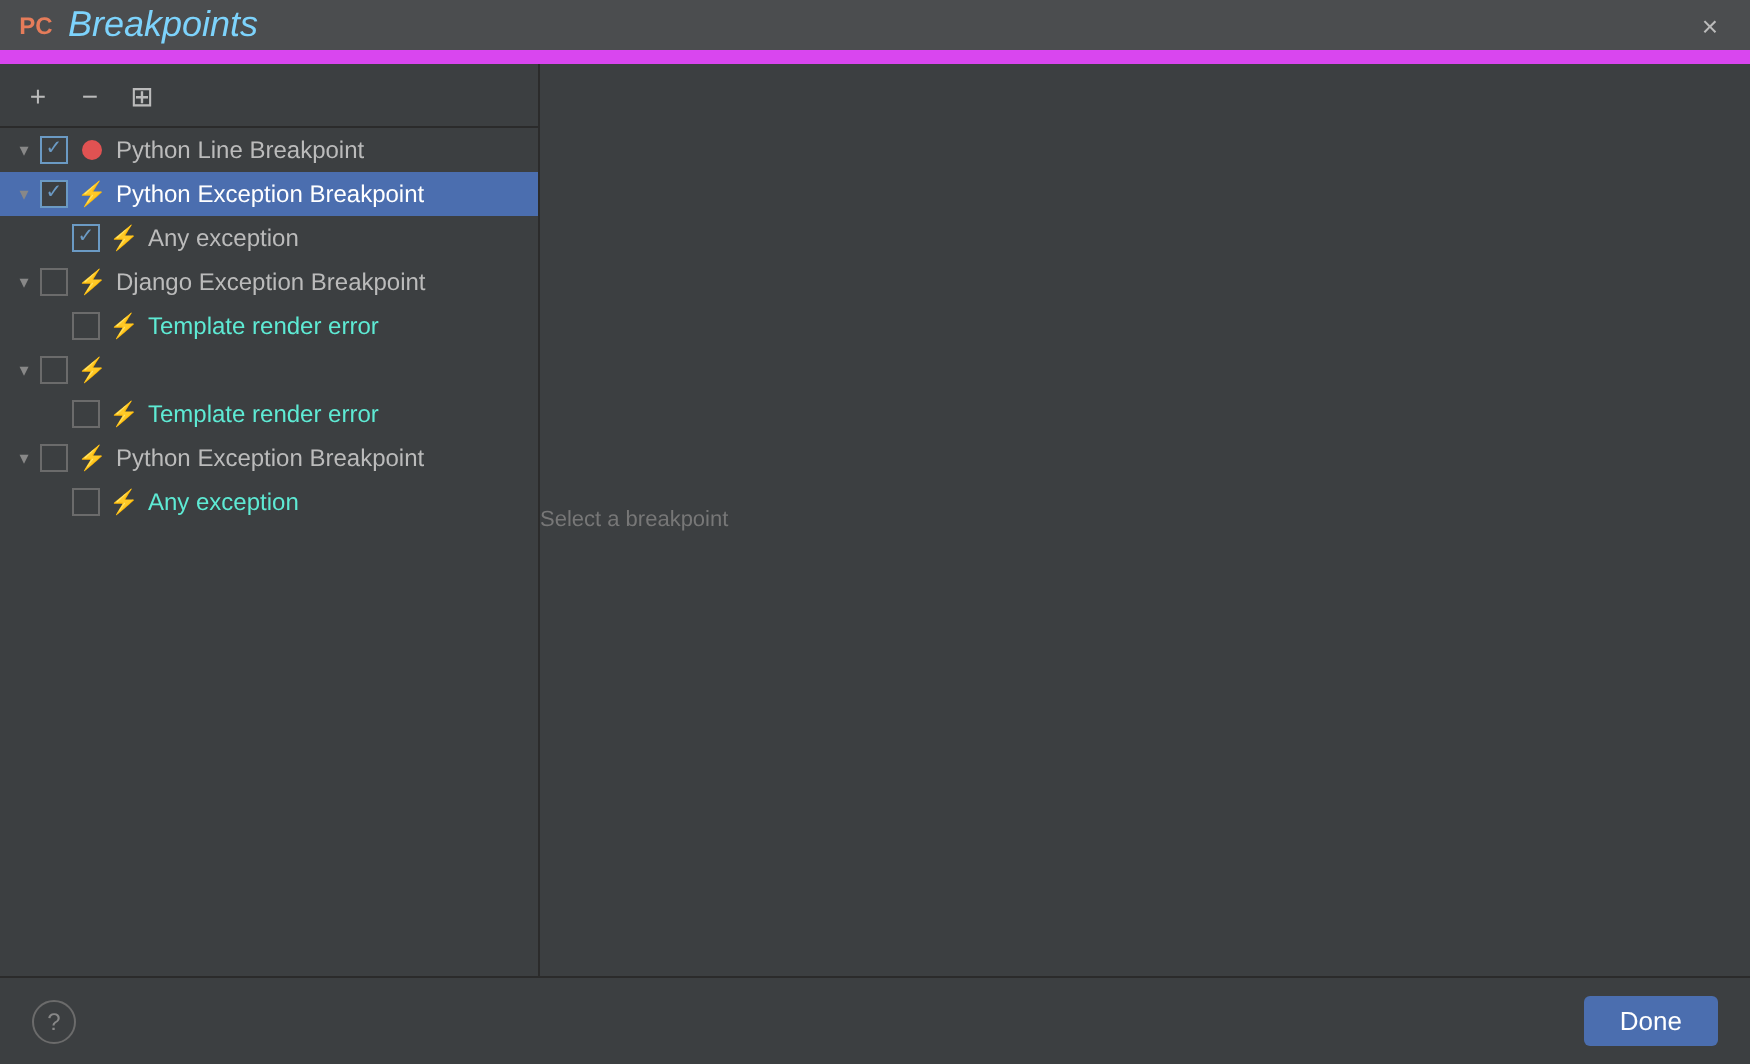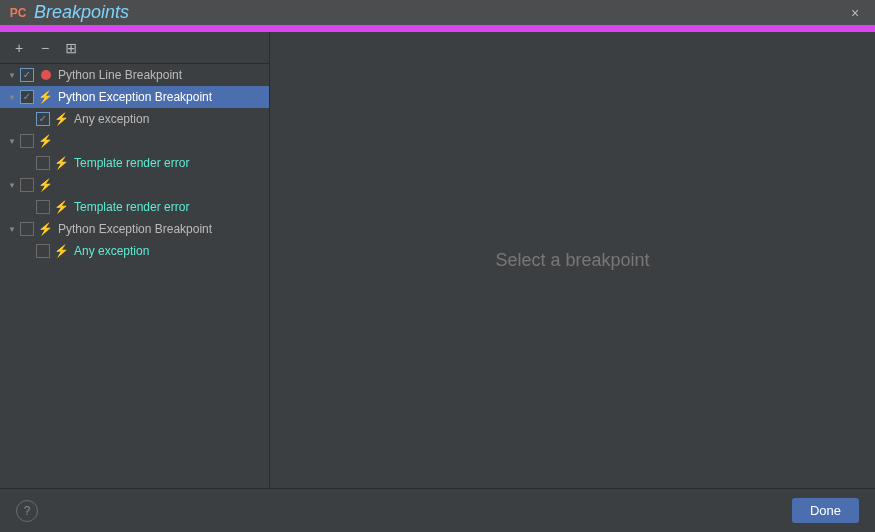--- a/index.html
+++ b/index.html
@@ -198,23 +198,23 @@
     }
 
     
     .indent-0 { padding-left: 4px; }
     .indent-1 { padding-left: 20px; }
 
     .right-panel {
       flex: 1;
       display: flex;
       align-items: center;
-      justify-content: center;
+      justify-content: flex-start;
       color: #777777;
-      font-size: 18px;
+      font-size: 11px;
     }
 
     .footer {
       height: 44px;
       background: #3c3f41;
       border-top: 1px solid #2b2b2b;
       display: flex;
       align-items: center;
       justify-content: space-between;
       padding: 0 16px;
@@ -284,20 +284,21 @@
             <span class="icon-lightning">⚡</span>
           </div>
           <span class="item-label">Any exception</span>
         </div>
         <div class="tree-item indent-0">
           <div class="expand-arrow expanded"></div>
           <div class="checkbox"></div>
           <div class="item-icon">
             <span class="icon-lightning">⚡</span>
           </div>
+          <span class="item-label">Django Exception Breakpoint</span>
         </div>
         <div class="tree-item indent-1">
           <div class="expand-arrow empty"></div>
           <div class="checkbox"></div>
           <div class="item-icon">
             <span class="icon-lightning-gray">⚡</span>
           </div>
           <span class="item-label dimmed">Template render error</span>
         </div>
         <div class="tree-item indent-0">

